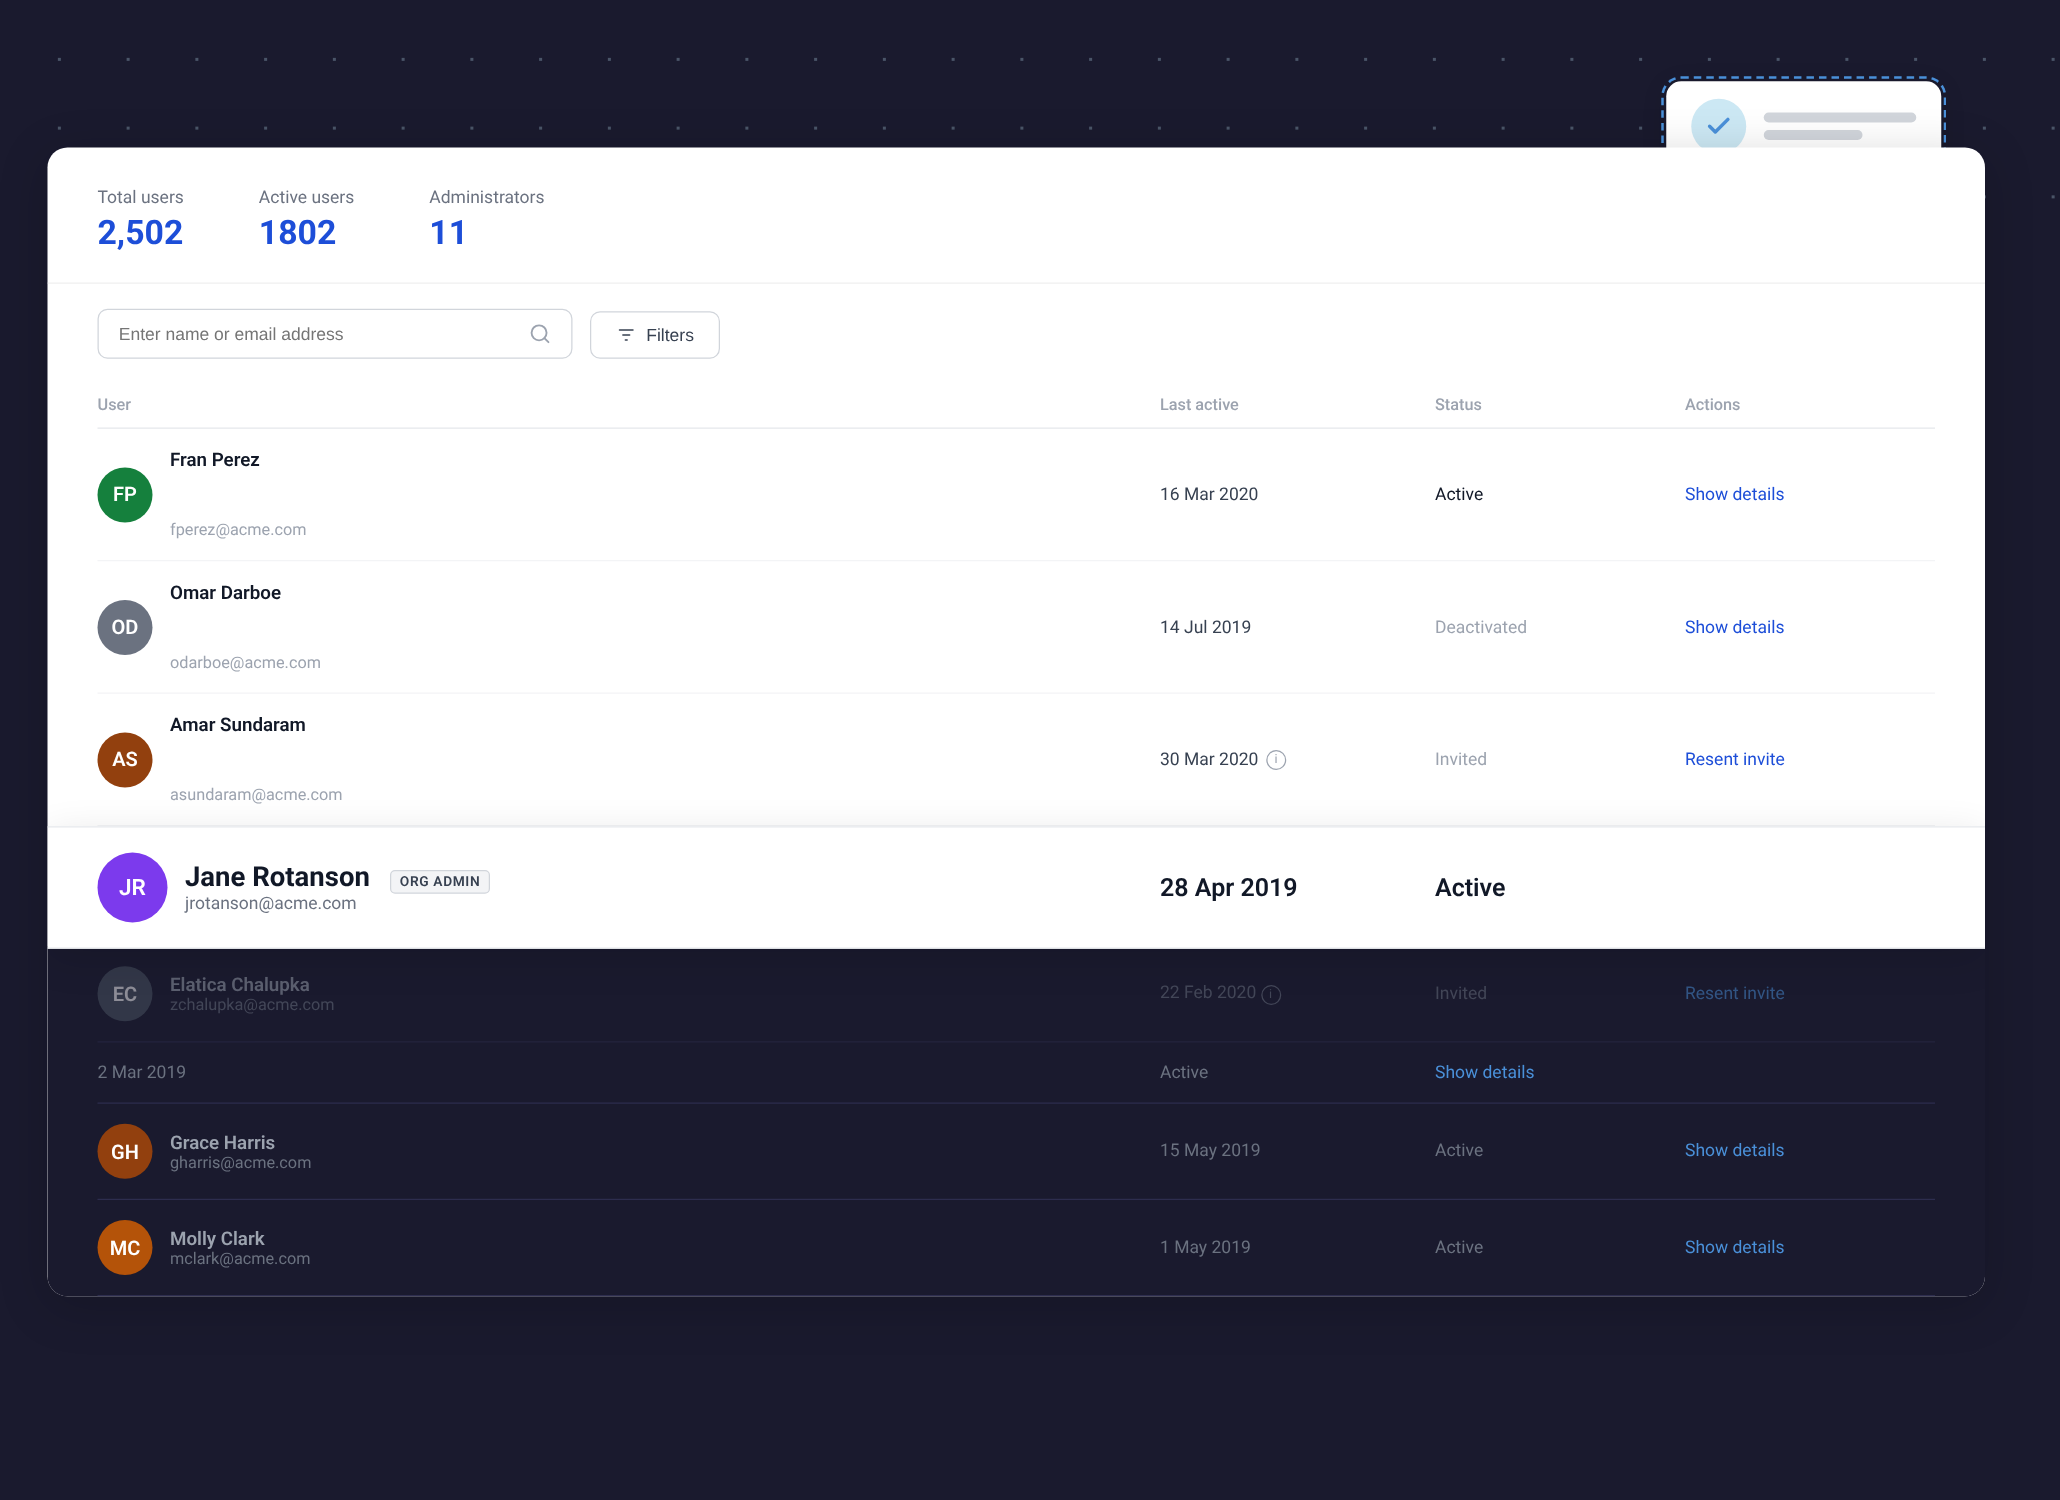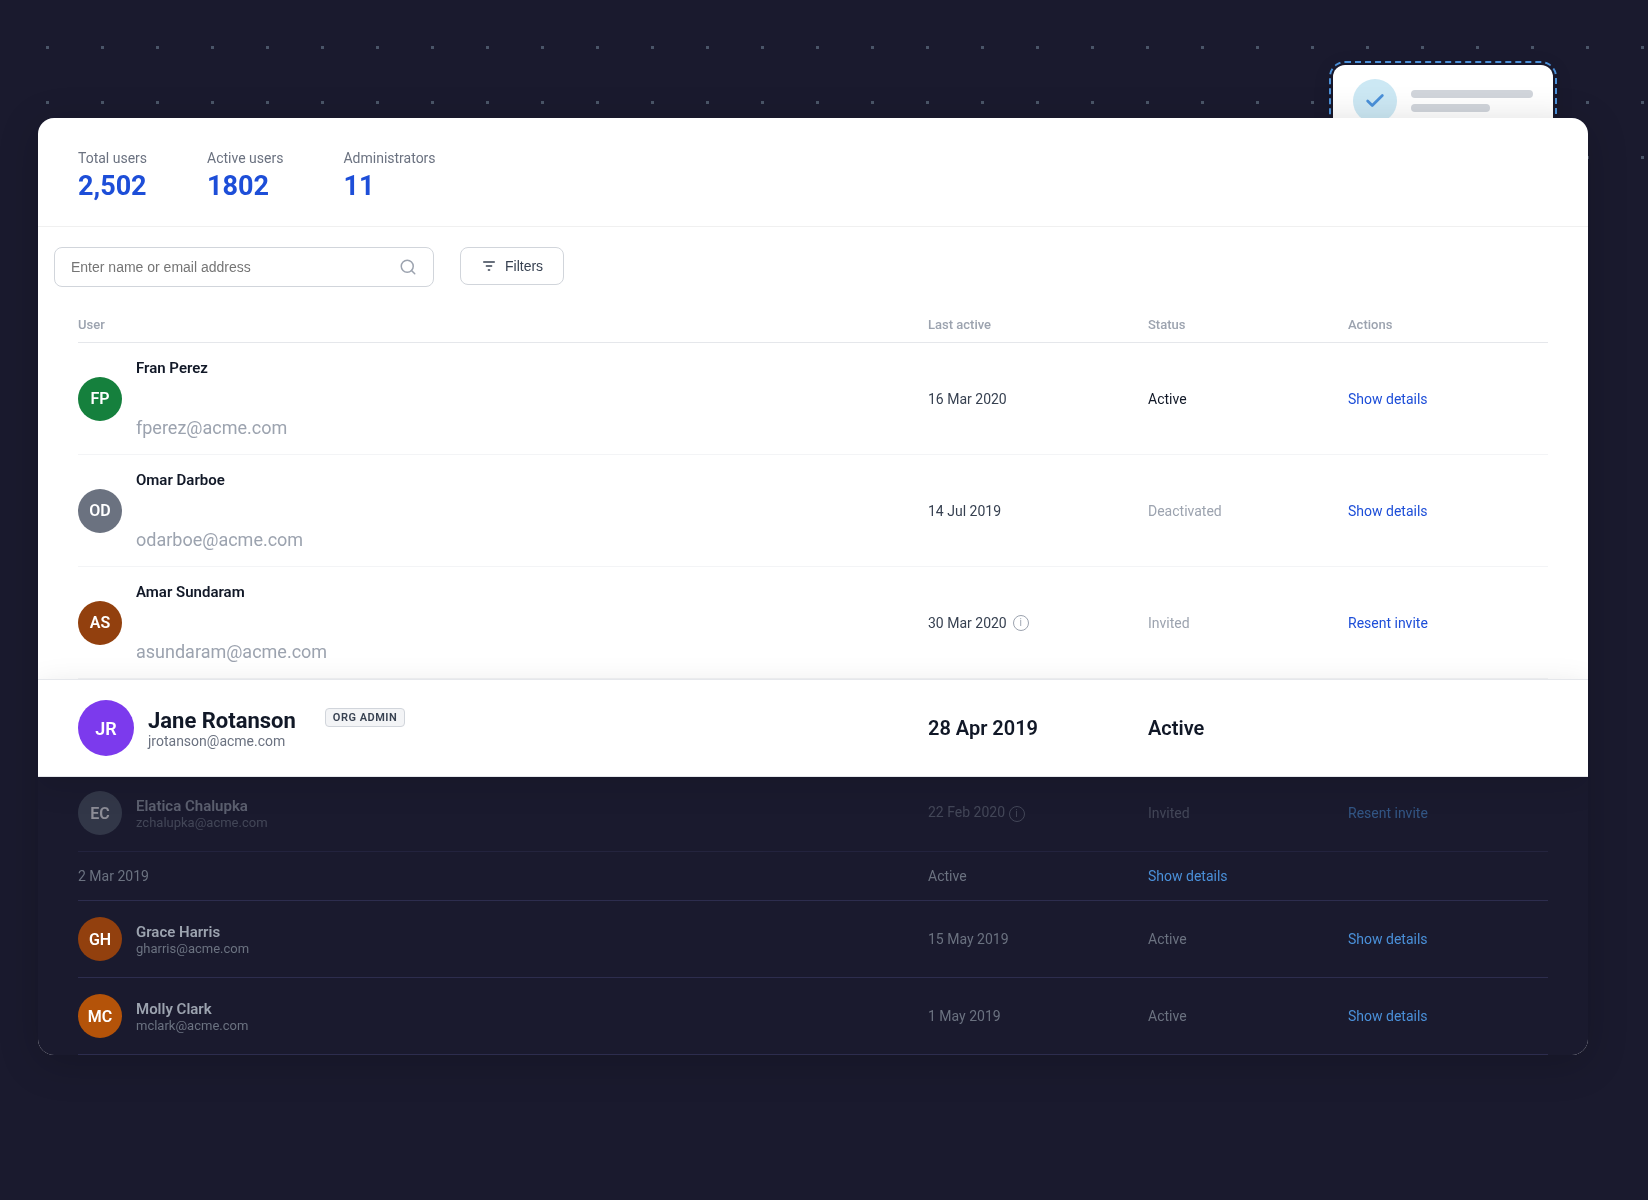--- a/index.html
+++ b/index.html
@@ -109,23 +109,23 @@
     }
     .stat-value {
       font-size: 27px;
       font-weight: 700;
       color: #1d4ed8;
     }
 
     
     .search-row {
       display: flex;
-      align-items: flex-start;
-      gap: 26px;
-      padding: 20px 16px;
+      align-items: flex-end;
+      gap: 14px;
+      padding: 20px 40px;
     }
     .search-box {
       display: flex;
       align-items: center;
       border: 1.5px solid #d1d5db;
       border-radius: 8px;
       padding: 10px 16px;
       gap: 10px;
       width: 380px;
     }
@@ -179,21 +179,21 @@
       display: flex;
       align-items: center;
       gap: 14px;
     }
     .user-name {
       font-size: 15px;
       font-weight: 600;
       color: #111827;
     }
     .user-email {
-      font-size: 18px;
+      font-size: 13px;
       color: #9ca3af;
       margin-top: 40px;
     }
     .last-active {
       font-size: 14px;
       color: #374151;
       display: flex;
       align-items: center;
       gap: 6px;
     }
@@ -467,21 +467,21 @@
       <div class="status-badge status-invited">Invited</div>
       <a class="action-link">Resent invite</a>
     </div>
 
     <div style="position:relative;">
       <div class="expanded-overlay">
         <div class="expanded-row">
           <div class="expanded-user-cell">
             <div class="expanded-avatar" style="background:#7c3aed;width:56px;height:56px;border-radius:50%;display:flex;align-items:center;justify-content:center;font-size:18px;font-weight:600;color:white;flex-shrink:0;">JR</div>
             <div>
-              <div style="display:flex;align-items:flex-start;gap:21px;">
+              <div style="display:flex;align-items:flex-end;gap:8px;">
                 <span class="expanded-name">Jane Rotanson</span>
                 <span class="org-admin-badge">ORG ADMIN</span>
               </div>
               <div class="expanded-email">jrotanson@acme.com</div>
             </div>
           </div>
           <div class="expanded-date">28 Apr 2019</div>
           <div class="expanded-status">Active</div>
           <div></div>
         </div>

